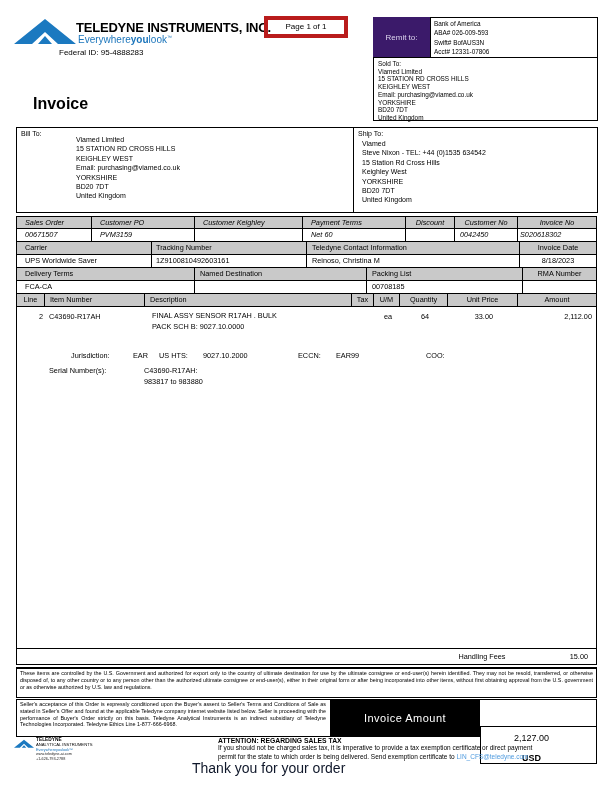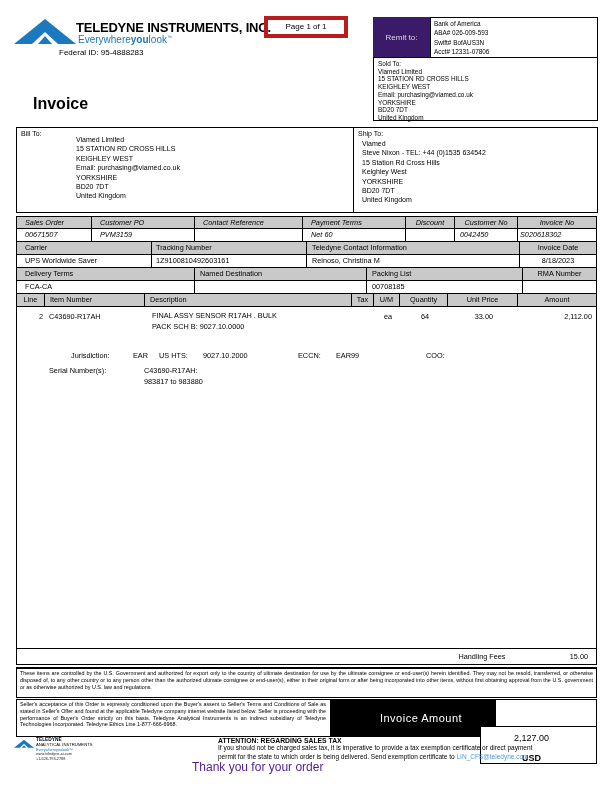--- a/index.html
+++ b/index.html
@@ -63,21 +63,21 @@
   
   .flogo { display:flex; gap:2px; }
   .flogo .col { line-height:4.8px; }
   .fbrand { font-size:4.8px; font-weight:700; }
   .fsub { font-size:4.2px; }
   .ftag { font-size:3.8px; color:#1b75bb; }
   .ftiny { font-size:3.8px; color:#2a2a2a; }
   .att-title { font-size:6.8px; font-weight:700; }
   .att-line { font-size:6.5px; line-height:8.6px; }
   .link { color:#4e9ade; }
-  .thanks { font-size:12px; color:#4c1d95; }
+  .thanks { font-size:14px; color:#0f172a; }
 </style>
 </head>
 <body>
 
 <div class="page">
 
   <svg class="abs" style="left:14px; top:19px;" width="62" height="27" viewBox="0 0 62 27">
     <path d="M31,0 L62,25 L44,25 L31,13 L18,25 L0,25 Z" fill="#1b79c0"></path>
     <path d="M24,25 L38,25 L31,17 Z" fill="#1b79c0"></path>
   </svg>
@@ -132,21 +132,21 @@
       <div>YORKSHIRE</div>
       <div>BD20 7DT</div>
       <div>United Kingdom</div>
     </div>
   </div>
 
   <div class="abs" style="left:16px; top:216px; width:581px;">
     <div class="grow g1 hdr top">
       <div>Sales Order</div>
       <div>Customer PO</div>
-      <div>Contact Reference</div>
+      <div>Customer Keighley</div>
       <div>Payment Terms</div>
       <div class="c">Discount</div>
       <div class="c">Customer No</div>
       <div class="c">Invoice No</div>
     </div>
     <div class="grow g1">
       <div>00671507</div>
       <div>PVM3159</div>
       <div></div>
       <div>Net 60</div>
@@ -220,21 +220,21 @@
     <div class="sep"></div>
     <div class="cell" style="left:400px; top:345px; width:130px; text-align:center;">Handling Fees</div>
     <div class="cell" style="left:431px; top:345px; width:140px; text-align:right;">15.00</div>
   </div>
 
   <div class="abs disc d1" style="left:16px; top:667px;">These items are controlled by the U.S. Government and authorized for export only to the country of ultimate destination for use by the ultimate consignee or end-user(s) herein identified. They may not be resold, transferred, or otherwise disposed of, to any other country or to any person other than the authorized ultimate consignee or end-user(s), either in their original form or after being incorporated into other items, without first obtaining approval from the U.S. government or as otherwise authorized by U.S. law and regulations.</div>
 
   <div class="abs disc d2" style="left:16px; top:699px;">
     <div class="txt">Seller's acceptance of this Order is expressly conditioned upon the Buyer's assent to Seller's Terms and Conditions of Sale as stated in Seller's Offer and found at the applicable Teledyne company internet website listed below.  Seller is proceeding with the performance of Buyer's Order strictly on this basis.  Teledyne Analytical Instruments is an indirect subsidiary of Teledyne Technologies Incorporated.  Teledyne Ethics Line 1-877-666-6968.</div>
   </div>
-  <div class="abs invamt-black" style="left:330px; top:699px;padding-left:16px;">Invoice Amount</div>
+  <div class="abs invamt-black" style="left:330px; top:699px;">Invoice Amount</div>
   <div class="abs invamt-val" style="left:480px; top:726px;flex-direction:column;">
     <span>2,127.00</span>
     <span class="usd">USD</span>
   </div>
 
   <div class="abs flogo" style="left:14px; top:738px;">
     <svg width="20" height="12" viewBox="0 0 62 27">
       <path d="M31,0 L62,25 L44,25 L31,13 L18,25 L0,25 Z" fill="#1b79c0"></path>
       <path d="M24,25 L38,25 L31,17 Z" fill="#1b79c0"></path>
     </svg>

